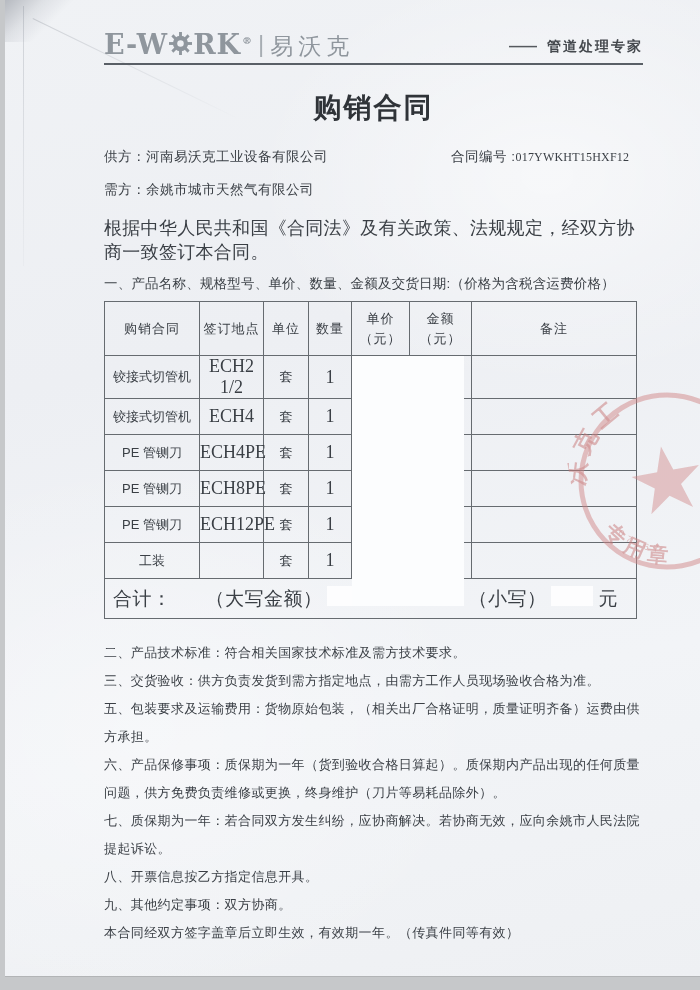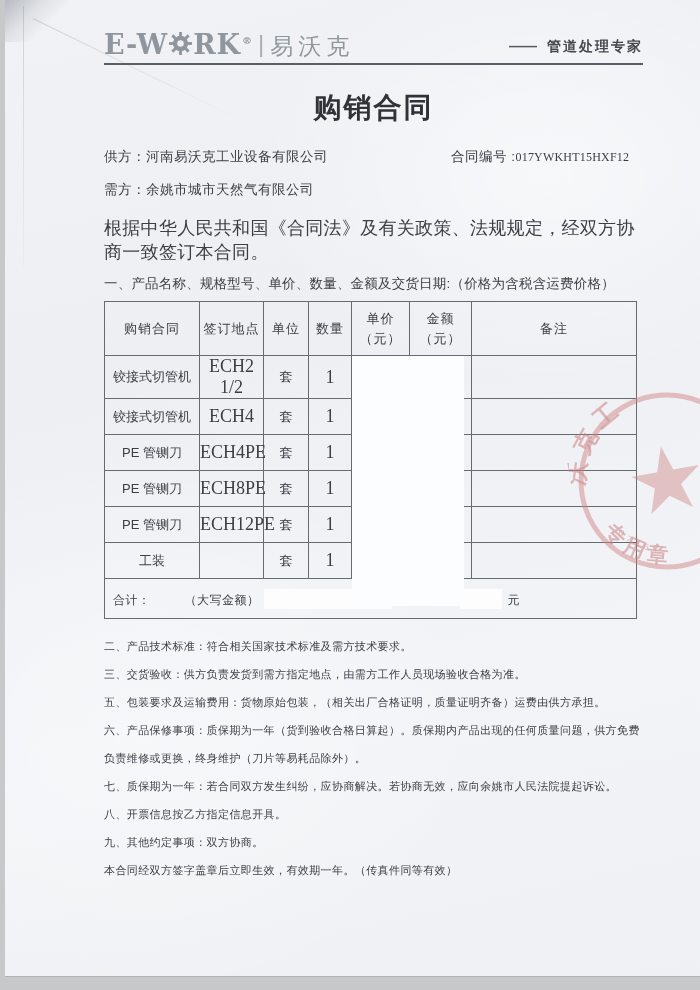--- a/index.html
+++ b/index.html
@@ -61,33 +61,33 @@
   
   .tbl-wrap { position:relative; margin-top:8px; width:532px; }
   table { border-collapse:collapse; table-layout:fixed; width:532px; }
   th, td { border:1px solid #666b70; font-weight:normal; text-align:center; font-size:13px; color:#3a3f45; padding:0; }
   thead tr { height:54px; }
   tbody tr { height:36px; }
   .th-stack { display:flex; flex-direction:column; justify-content:center; line-height:20px; letter-spacing:1px;}
   td.spec, td.qty { font-family:"Liberation Serif", serif; font-size:18px; }
   tr.total-row { height:40px; }
   .total-cell { text-align:left; }
-  .total-flex { display:flex; align-items:flex-end; padding:0 8px; font-size:12px; letter-spacing:.5px; }
+  .total-flex { display:flex; align-items:flex-start; padding:0 8px; font-size:19px; letter-spacing:.5px; }
   .wblock { display:inline-block; background:#fdfdfe; height:20px; }
   .wb1 { width:128px; margin-left:4px; }
   .wb2 { width:42px;  margin:0 6px 0 4px; }
   .total-daxie { margin-left:34px; }
   .total-xiaoxie { margin-left:14px; }
   .redact {
     position:absolute; left:248px; top:55px; width:112px; height:250px;
     background:#fcfdfe;
   }
 
   
-  .clauses { margin-top:13px; font-size:11px; line-height:28px; letter-spacing:.4px; }
+  .clauses { margin-top:20px; font-size:13px; line-height:28px; letter-spacing:.4px; }
   .clauses p { margin:0; }
 
   
   .stamp { position:absolute; right:-62px; top:386px; width:190px; height:190px; transform:rotate(-10deg); opacity:.8; }
 </style>
 </head>
 <body>
 
 <div class="paper">
   <div class="crease-corner"></div>

